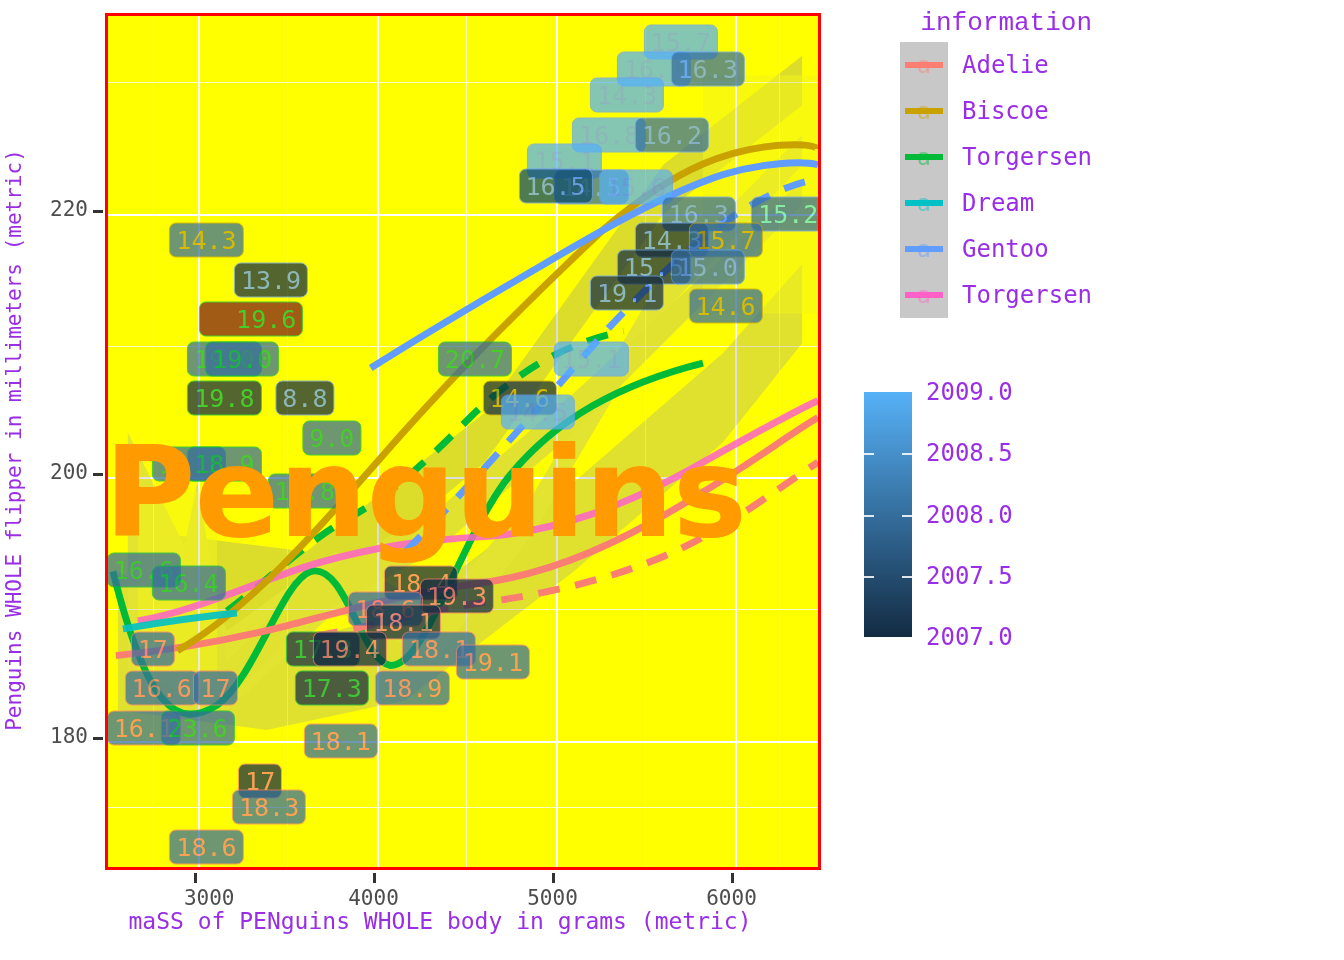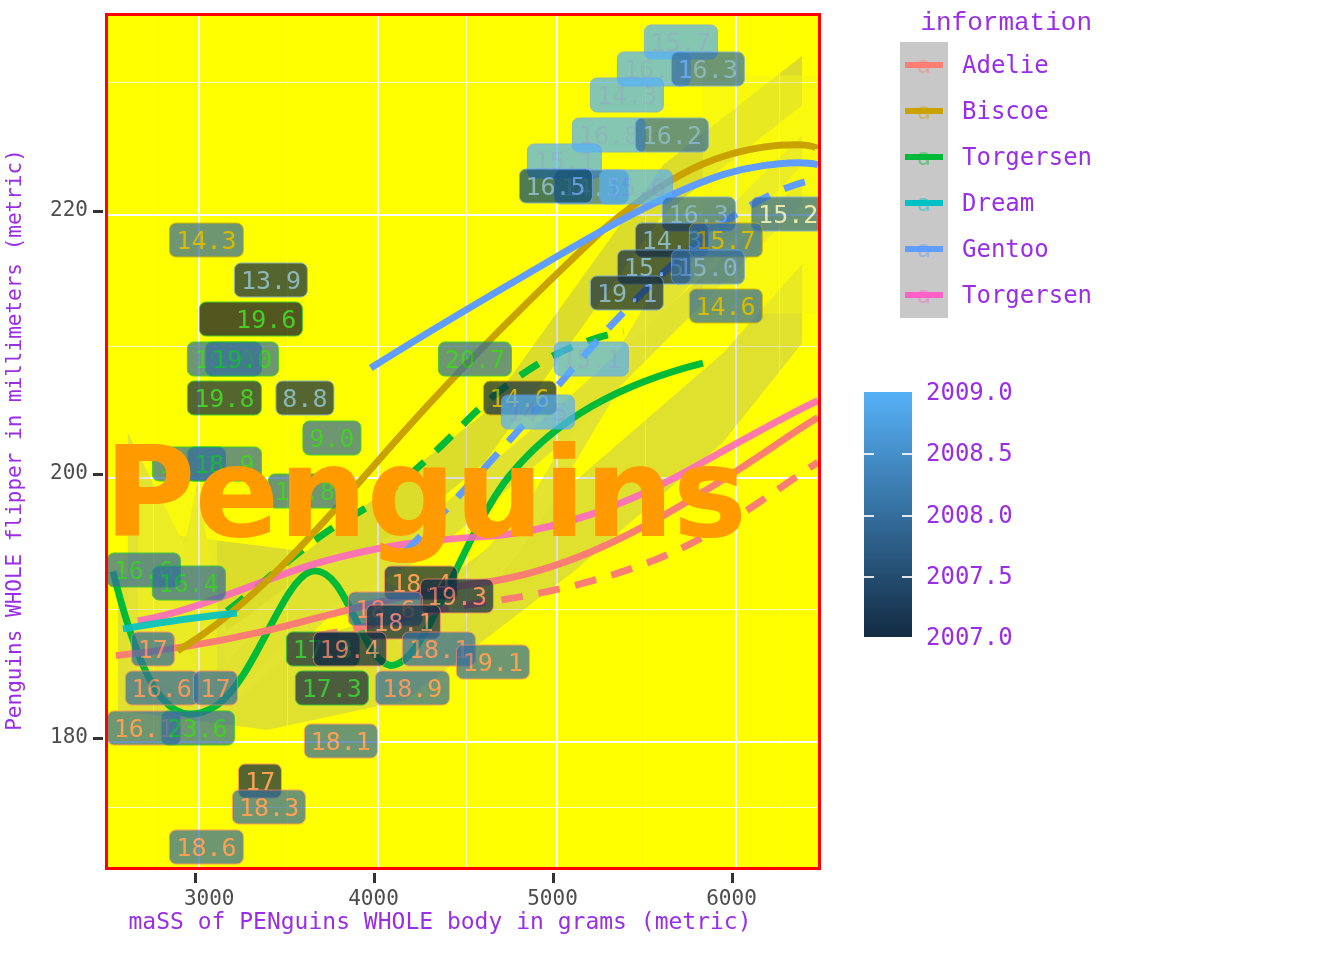--- a/index.html
+++ b/index.html
@@ -165,31 +165,31 @@
         <div class="dlabel" style="left: 572.8px; top: 26.3692px; background: rgb(86, 177, 247); color: rgb(97, 156, 255); border: 1.5px solid rgb(97, 156, 255);">15.7</div>
         <div class="dlabel" style="left: 545.95px; top: 52.7385px; background: rgb(86, 177, 247); color: rgb(97, 156, 255); border: 1.5px solid rgb(97, 156, 255);">16.1</div>
         <div class="dlabel" style="left: 599.65px; top: 52.7385px; background: rgb(53, 110, 157); color: rgb(97, 156, 255); border: 1.5px solid rgb(97, 156, 255);">16.3</div>
         <div class="dlabel" style="left: 519.1px; top: 79.1077px; background: rgb(86, 177, 247); color: rgb(97, 156, 255); border: 1.5px solid rgb(97, 156, 255);">14.3</div>
         <div class="dlabel" style="left: 501.2px; top: 118.662px; background: rgb(86, 177, 247); color: rgb(97, 156, 255); border: 1.5px solid rgb(97, 156, 255);">16.8</div>
         <div class="dlabel" style="left: 563.85px; top: 118.662px; background: rgb(53, 110, 157); color: rgb(97, 156, 255); border: 1.5px solid rgb(97, 156, 255);">16.2</div>
         <div class="dlabel" style="left: 456.45px; top: 145.031px; background: rgb(86, 177, 247); color: rgb(97, 156, 255); border: 1.5px solid rgb(97, 156, 255);">15.1</div>
         <div class="dlabel" style="left: 483.3px; top: 171.4px; background: rgb(53, 110, 157); color: rgb(97, 156, 255); border: 1.5px solid rgb(97, 156, 255);">14.5</div>
         <div class="dlabel" style="left: 528.05px; top: 171.4px; background: rgb(86, 177, 247); color: rgb(97, 156, 255); border: 1.5px solid rgb(97, 156, 255);">15.6</div>
         <div class="dlabel" style="left: 447.5px; top: 170px; background: #0c4a6e; color: rgb(97, 156, 255); border: 1.5px solid rgb(97, 156, 255);">16.5</div>
-        <div class="dlabel" style="left: 680.2px; top: 197.769px; background: rgb(53, 110, 157); color: #e5e5e5; border: 1.5px solid rgb(97, 156, 255);">15.2</div>
+        <div class="dlabel" style="left: 680.2px; top: 197.769px; background: rgb(53, 110, 157); color: #5eead4; border: 1.5px solid rgb(97, 156, 255);">15.2</div>
         <div class="dlabel" style="left: 590.7px; top: 197.769px; background: rgb(53, 110, 157); color: rgb(97, 156, 255); border: 1.5px solid rgb(97, 156, 255);">16.3</div>
         <div class="dlabel" style="left: 563.85px; top: 224.138px; background: rgb(19, 43, 67); color: rgb(97, 156, 255); border: 1.5px solid rgb(97, 156, 255);">14.3</div>
         <div class="dlabel" style="left: 617.55px; top: 224.138px; background: rgb(53, 110, 157); color: rgb(201, 162, 0); border: 1.5px solid rgb(201, 162, 0);">15.7</div>
         <div class="dlabel" style="left: 98.45px; top: 224.138px; background: rgb(53, 110, 157); color: rgb(201, 162, 0); border: 1.5px solid rgb(201, 162, 0);">14.3</div>
         <div class="dlabel" style="left: 545.95px; top: 250.508px; background: rgb(19, 43, 67); color: rgb(97, 156, 255); border: 1.5px solid rgb(97, 156, 255);">15.5</div>
         <div class="dlabel" style="left: 599.65px; top: 250.508px; background: rgb(53, 110, 157); color: rgb(97, 156, 255); border: 1.5px solid rgb(97, 156, 255);">15.0</div>
         <div class="dlabel" style="left: 163px; top: 263.692px; background: rgb(19, 43, 67); color: rgb(97, 156, 255); border: 1.5px solid rgb(97, 156, 255);">13.9</div>
         <div class="dlabel" style="left: 519.1px; top: 276.877px; background: rgb(19, 43, 67); color: rgb(97, 156, 255); border: 1.5px solid rgb(97, 156, 255);">19.1</div>
         <div class="dlabel" style="left: 617.55px; top: 290.062px; background: rgb(53, 110, 157); color: rgb(201, 162, 0); border: 1.5px solid rgb(201, 162, 0);">14.6</div>
-        <div class="dlabel" style="left: 143.2px; top: 303.246px; background: #0f172a; color: rgb(0, 186, 56); border: 1.5px solid rgb(0, 186, 56); padding-left: 36px;">19.6</div>
+        <div class="dlabel" style="left: 143.2px; top: 303.246px; background: #7f1d1d; color: rgb(0, 186, 56); border: 1.5px solid rgb(0, 186, 56); padding-left: 36px;">19.6</div>
         <div class="dlabel" style="left: 116.35px; top: 342.8px; background: rgb(53, 110, 157); color: rgb(0, 186, 56); border: 1.5px solid rgb(0, 186, 56);">19.0</div>
         <div class="dlabel" style="left: 134.25px; top: 342.8px; background: rgb(53, 110, 157); color: rgb(0, 186, 56); border: 1.5px solid rgb(0, 186, 56);">19.0</div>
         <div class="dlabel" style="left: 366.95px; top: 342.8px; background: rgb(53, 110, 157); color: rgb(0, 186, 56); border: 1.5px solid rgb(0, 186, 56);">20.7</div>
         <div class="dlabel" style="left: 483.3px; top: 342.8px; background: rgb(86, 177, 247); color: rgb(97, 156, 255); border: 1.5px solid rgb(97, 156, 255);">15.1</div>
         <div class="dlabel" style="left: 116.35px; top: 382.354px; background: rgb(19, 43, 67); color: rgb(0, 186, 56); border: 1.5px solid rgb(0, 186, 56);">19.8</div>
         <div class="dlabel" style="left: 196.9px; top: 382.354px; background: rgb(19, 43, 67); color: rgb(97, 156, 255); border: 1.5px solid rgb(97, 156, 255);">8.8</div>
         <div class="dlabel" style="left: 411.7px; top: 382.354px; background: rgb(19, 43, 67); color: rgb(201, 162, 0); border: 1.5px solid rgb(201, 162, 0);">14.6</div>
         <div class="dlabel" style="left: 429.6px; top: 395.538px; background: rgb(86, 177, 247); color: rgb(97, 156, 255); border: 1.5px solid rgb(97, 156, 255);">14.5</div>
         <div class="dlabel" style="left: 223.75px; top: 421.908px; background: rgb(53, 110, 157); color: rgb(0, 186, 56); border: 1.5px solid rgb(0, 186, 56); text-align: center;">9.0</div>
         <div class="dlabel" style="left: 80.55px; top: 448.277px; background: rgb(53, 110, 157); color: rgb(0, 186, 56); border: 1.5px solid rgb(0, 186, 56);">18.1</div>

